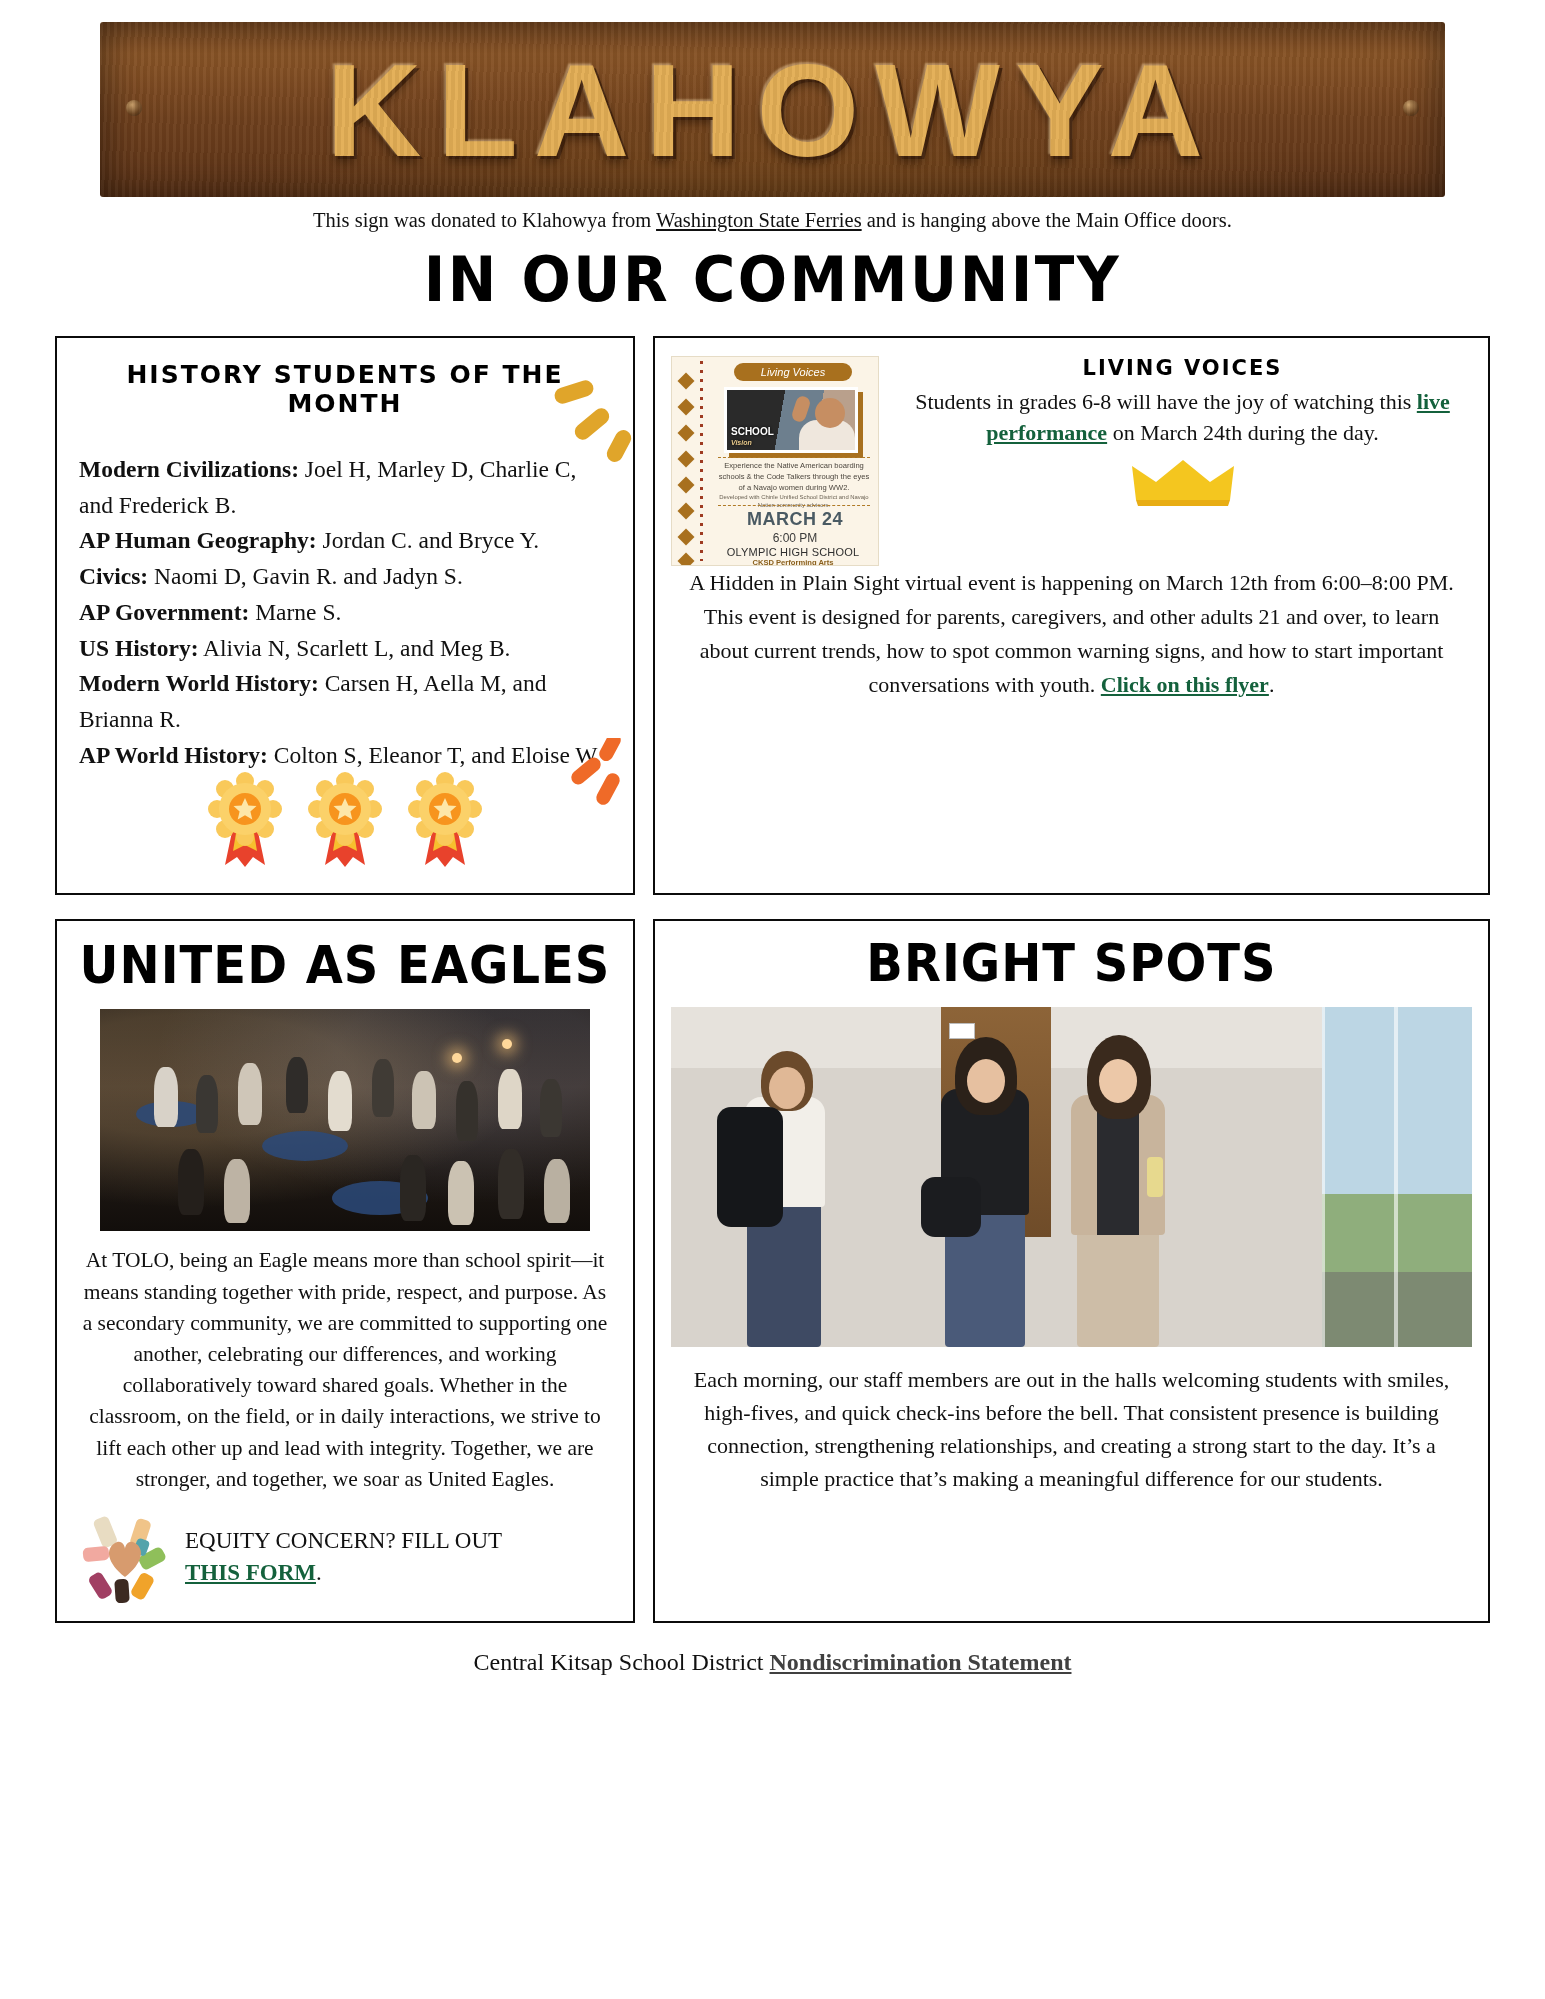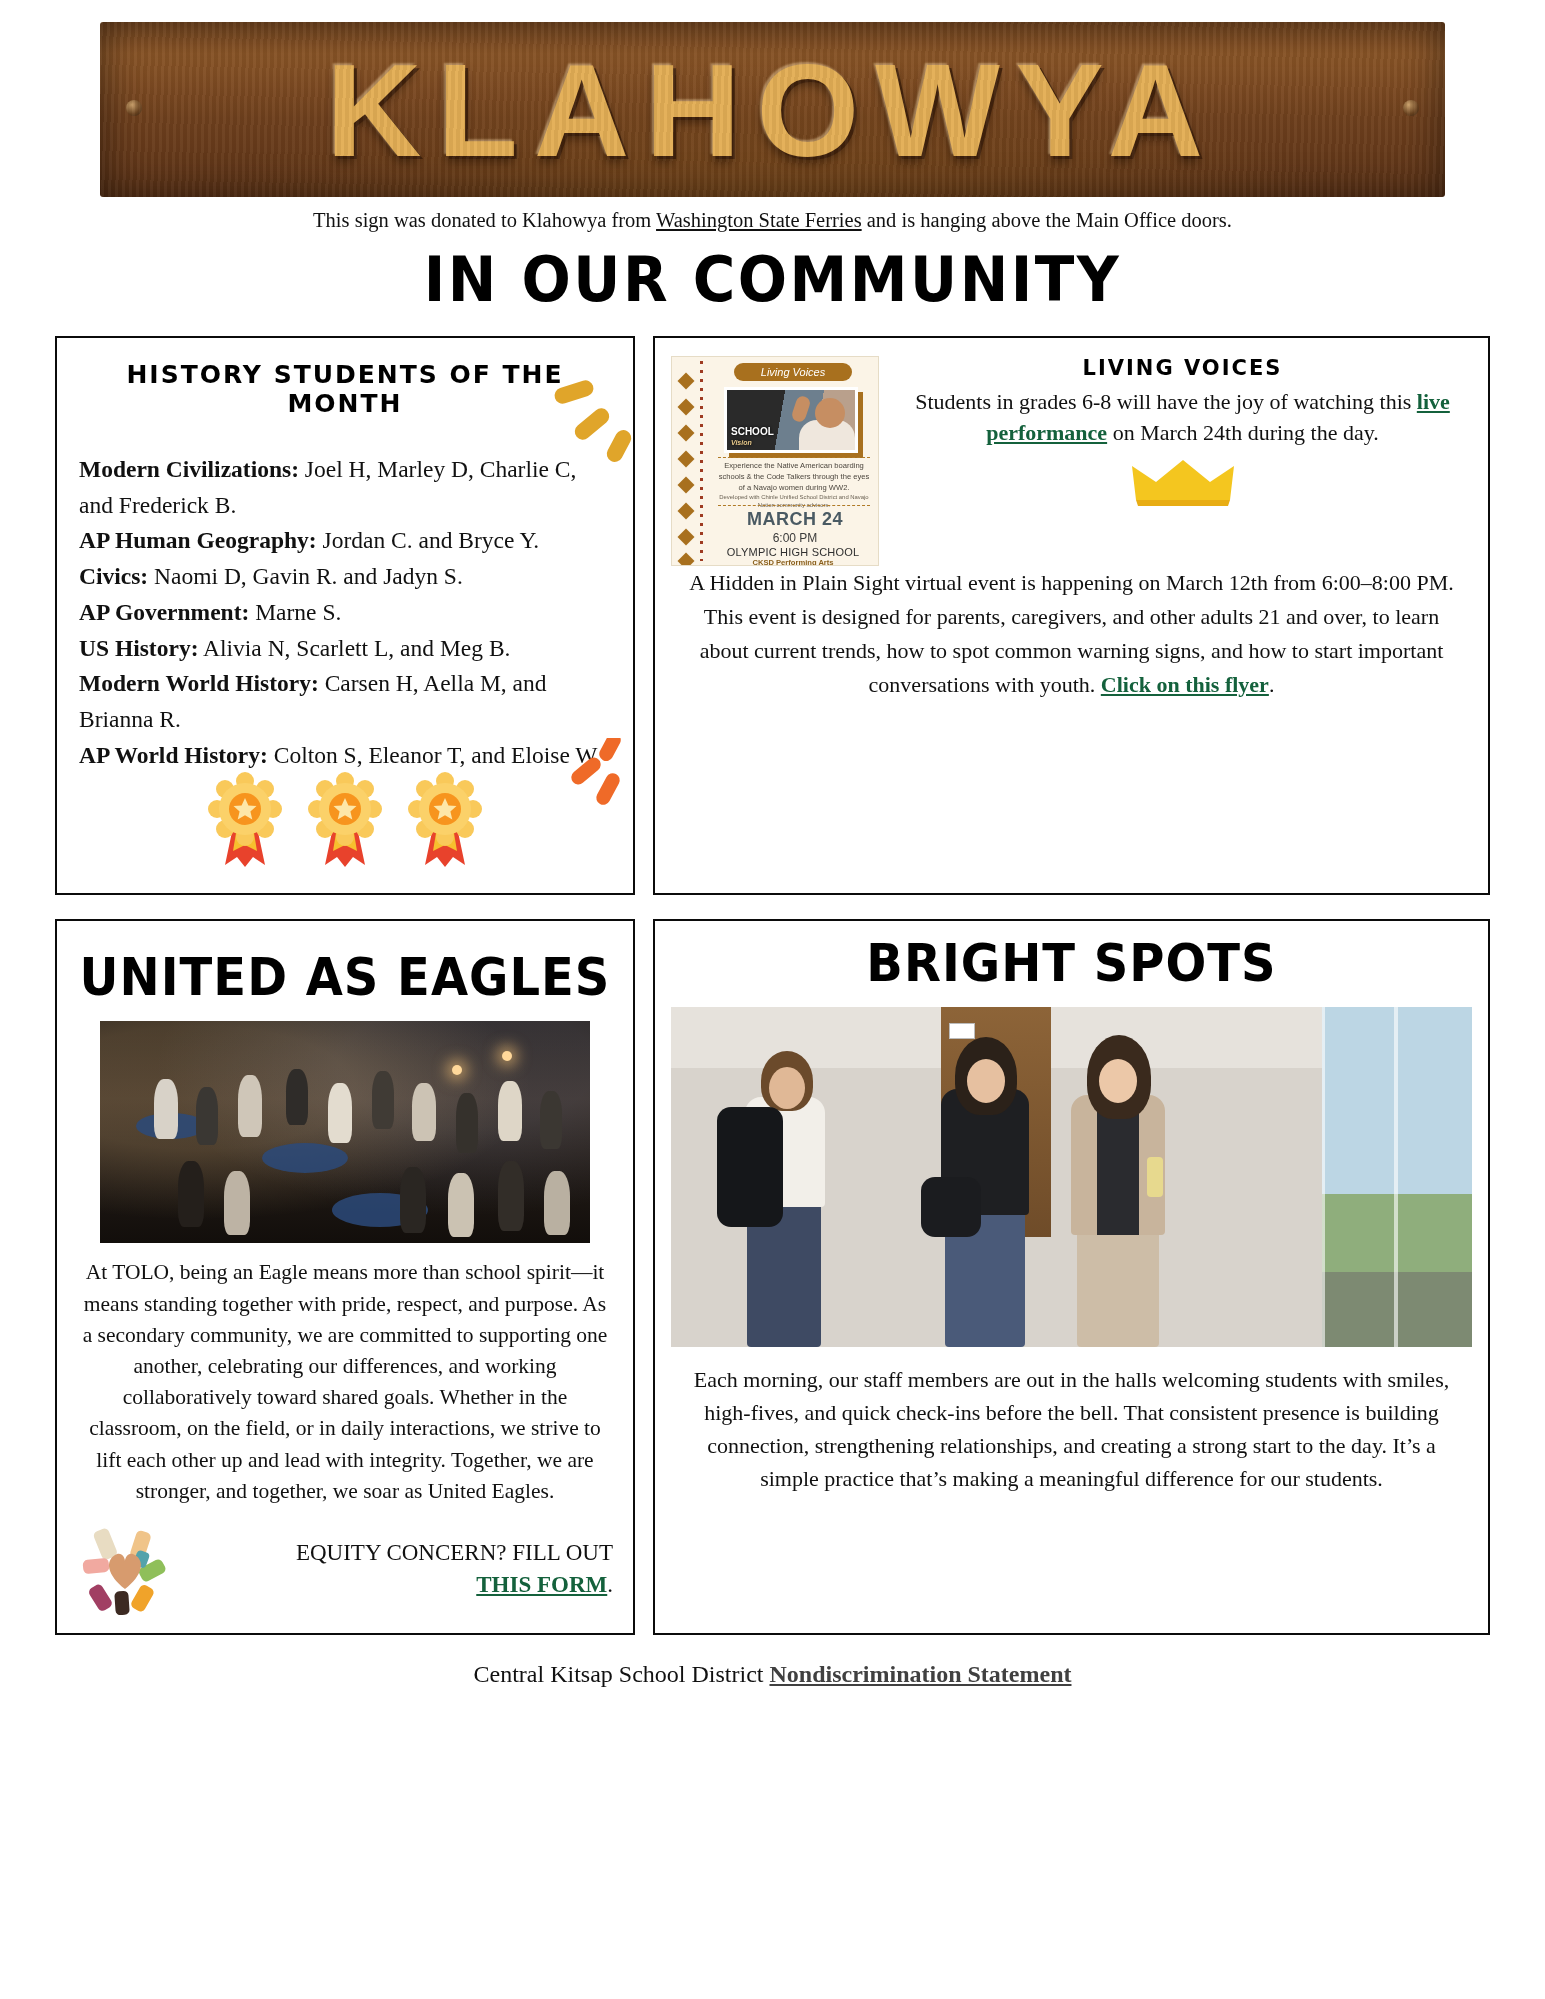--- a/index.html
+++ b/index.html
@@ -200,21 +200,21 @@
   .crown { text-align: center; margin-top: 6px; }
 
   .hips-heading { font-size: 21px; margin-top: 14px; margin-bottom: 6px; }
   .hips-para {
     font-size: 22px; line-height: 1.55; text-align: center; padding: 0 6px;
   }
 
   
   .boxes-row2 { margin-top: 24px; }
   .box2 { border: 2px solid #0b0b0b; background: #fff; }
-  .box2.left  { width: 580px; padding: 24px 16px 18px 16px; }
+  .box2.left  { width: 580px; padding: 12px 16px 18px 16px; }
   .box2.right { flex: 1; padding: 10px 16px 18px 16px; }
   .big-title {
     text-align: center;
     font-family: "DejaVu Sans", sans-serif;
     font-weight: 700;
     font-size: 48px;
     letter-spacing: 1px;
     color: #000;
     transform: scaleY(1.06);
     margin: 4px 0 16px 0;
@@ -241,21 +241,21 @@
   }
 
   .tolo-para {
     font-size: 21.5px; line-height: 1.45; text-align: center; margin-top: 14px; padding: 0 6px;
   }
   .equity-row {
     display: flex; align-items: center; gap: 12px; margin-top: 16px; padding: 0 4px;
   }
   .hands-icon { width: 96px; height: 92px; flex: 0 0 auto; position: relative; }
   .equity-text {
-    flex: 1; text-align: right; font-size: 23px; line-height: 1.4;
+    flex: 1; text-align: left; font-size: 23px; line-height: 1.4;
   }
 
   .photo-hall {
     width: 100%; height: 340px;
     background:
       linear-gradient(180deg, #e6e2dc 0 18%, #d8d3cc 18% 100%);
     position: relative; overflow: hidden;
   }
   .hall-window {
     position: absolute; right: 0; top: 0; width: 150px; height: 100%;

